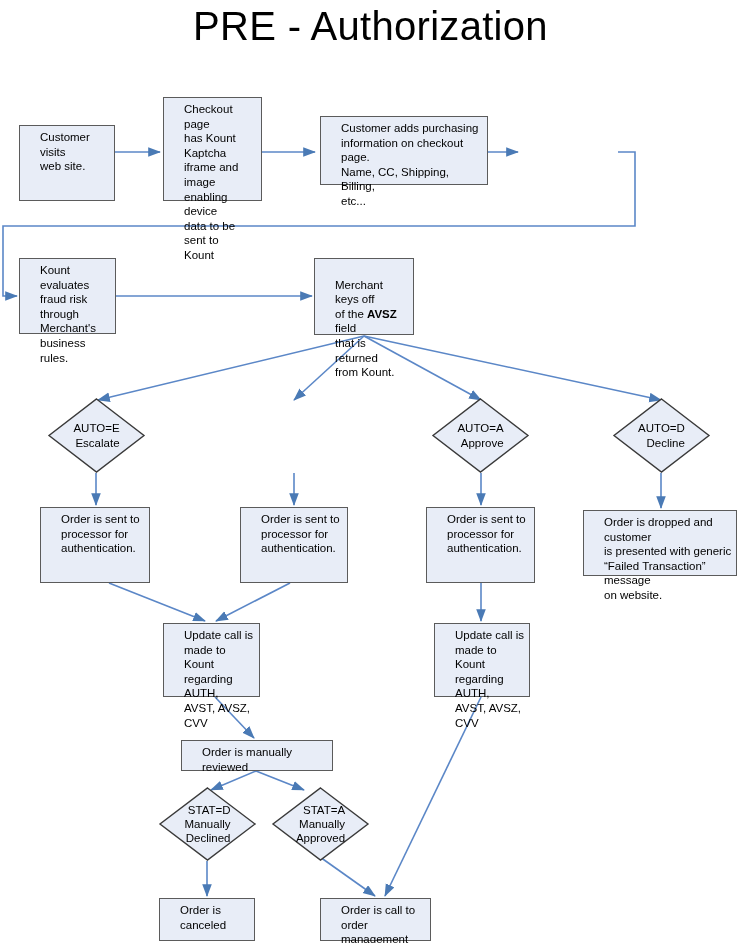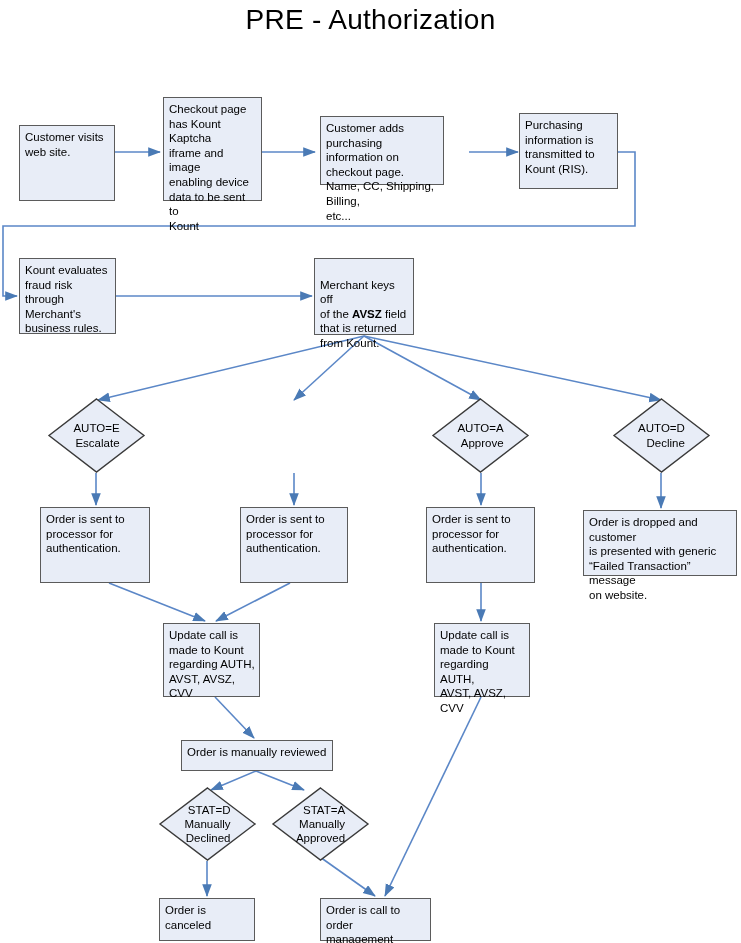--- a/index.html
+++ b/index.html
@@ -16,21 +16,21 @@
     height: 943px;
     background: #ffffff;
     overflow: hidden;
   }
   #title {
     position: absolute;
     left: 0;
     top: 4px;
     width: 741px;
     text-align: center;
-    font-size: 28px;
+    font-size: 40px;
     font-weight: normal;
     color: #000000;
     letter-spacing: 0.3px;
   }
   svg.edges {
     position: absolute;
     left: 0;
     top: 0;
     width: 741px;
     height: 943px;
@@ -39,21 +39,21 @@
   .node {
     position: absolute;
     box-sizing: border-box;
   }
   .box {
     background: #e8edf7;
     border: 1.5px solid #5b5b5b;
     color: #000000;
     font-size: 11.5px;
     line-height: 14.6px;
-    padding: 4px 4px 2px 5px;
+    padding: 4px 4px 2px 20px;
     white-space: pre-line;
   }
   .diamond-wrap {
     position: absolute;
   }
   .diamond-wrap svg {
     position: absolute;
     left: 0;
     top: 0;
     overflow: visible;
@@ -130,29 +130,25 @@
   <div class="node box" style="left:19px; top:113px; width:96px; height:76px;margin-top:12px;">Customer visits
 web site.</div>
 
   <div class="node box" style="left:163px; top:97px; width:99px; height:104px;">Checkout page
 has Kount Kaptcha
 iframe and image
 enabling device
 data to be sent to
 Kount</div>
 
-  <div class="node box" style="left:320px; top:116px; width:124px; height:69px;">Customer adds purchasing
+  <div class="node box" style="left:320px; top:116px; width:168px; height:69px;">Customer adds purchasing
 information on checkout page.
 Name, CC, Shipping, Billing,
 etc...</div>
 
-  <div class="node box" style="left:519px; top:113px; width:99px; height:76px;">Purchasing
-information is
-transmitted to
-Kount (RIS).</div>
 
   <div class="node box" style="left:19px; top:258px; width:97px; height:76px;">Kount evaluates
 fraud risk through
 Merchant's
 business rules.</div>
 
   <div class="node box" style="left:314px; top:258px; width:100px; height:77px;">
     <span>Merchant keys off
 of the </span><b>AVSZ</b><span> field
 that is returned

